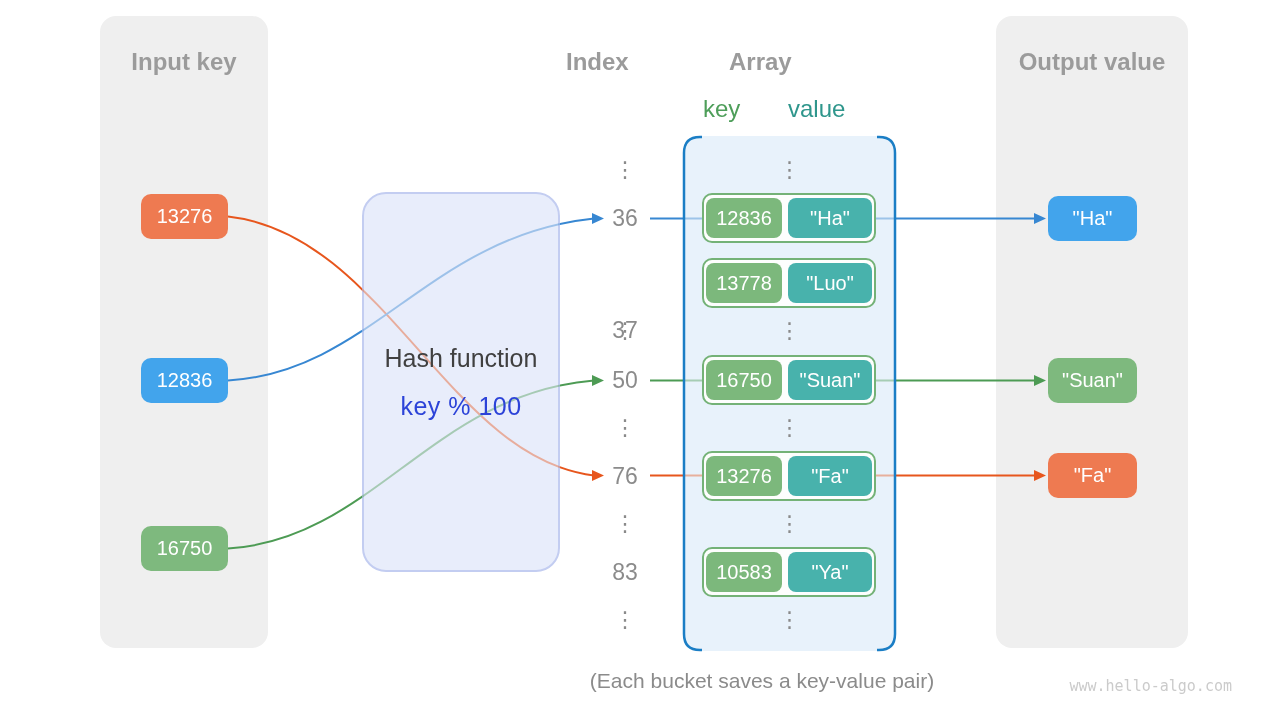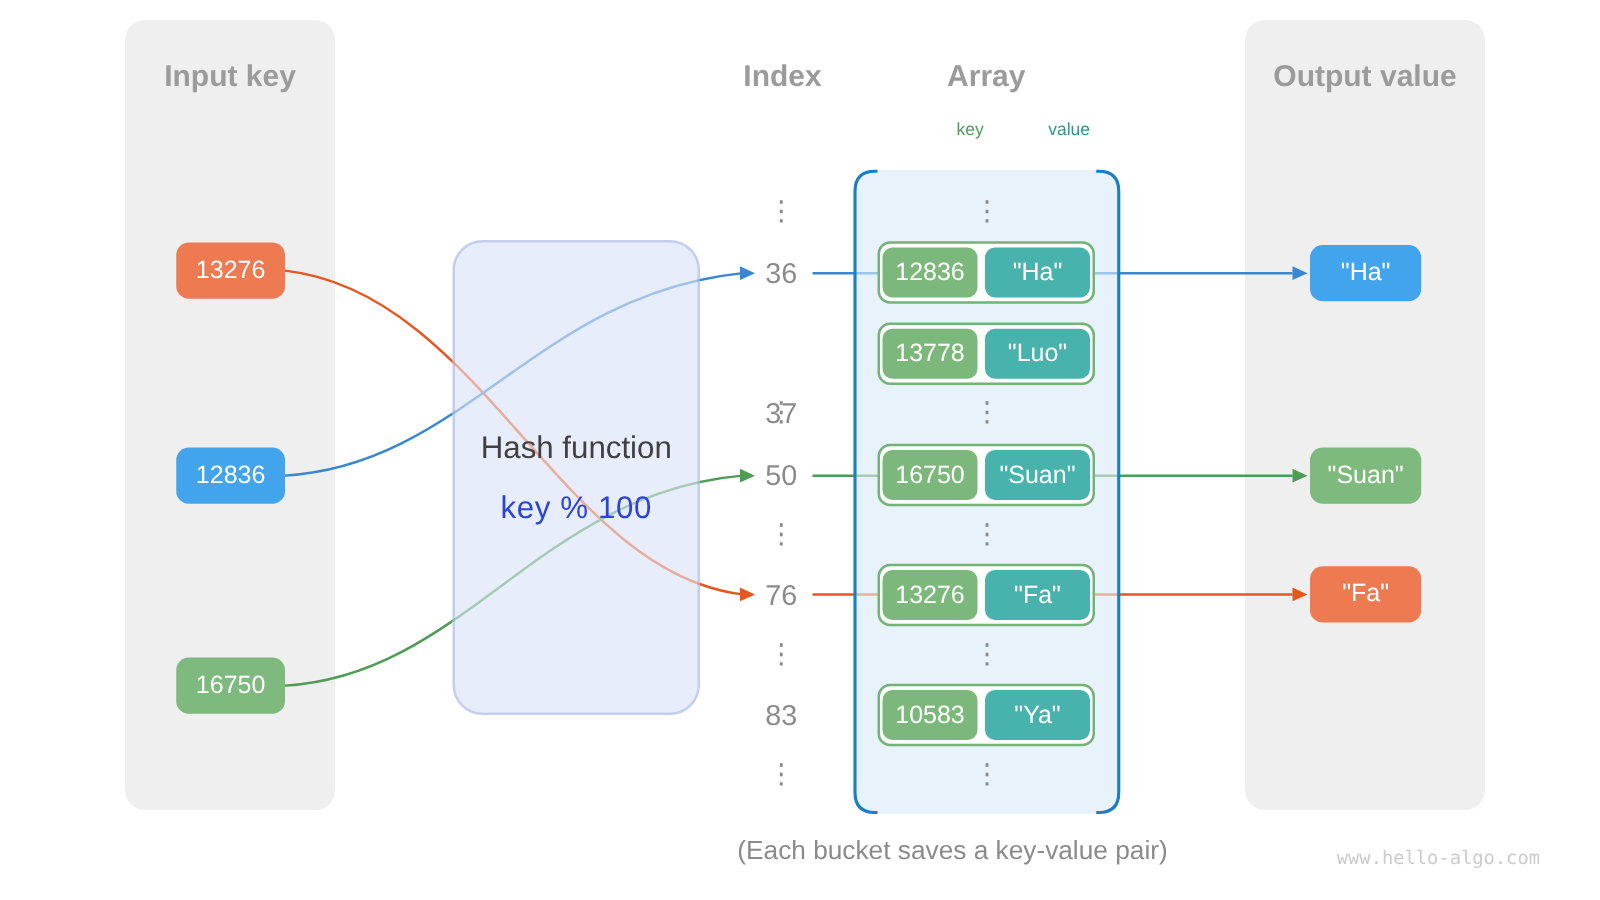--- a/index.html
+++ b/index.html
@@ -26,24 +26,24 @@
   }
   .hash-title{
     position:absolute;left:362px;top:344px;width:198px;text-align:center;
     font-size:25px;color:#404040;
   }
   .hash-formula{
     position:absolute;left:362px;top:392px;width:198px;text-align:center;
     font-size:25px;font-weight:400;color:#2c43d8;letter-spacing:0.5px;
   }
   .col-header{
-    position:absolute;width:120px;text-align:center;
+    position:absolute;width:120px;text-align:left;
     font-size:24px;font-weight:700;color:#9b9b9b;
   }
-  .kv-label{position:absolute;width:84px;text-align:right;font-size:14px;}
+  .kv-label{position:absolute;width:84px;text-align:left;font-size:24px;}
   .key-label{color:#4e9e5a;}
   .value-label{color:#2f968c;}
   .index-label{
     position:absolute;left:593px;width:64px;text-align:center;
     font-size:23px;color:#8b8b8b;line-height:26px;
   }
   .dots{
     position:absolute;width:64px;text-align:center;
     font-size:22px;color:#8a8a8a;line-height:26px;
     font-family:"DejaVu Sans", sans-serif;

